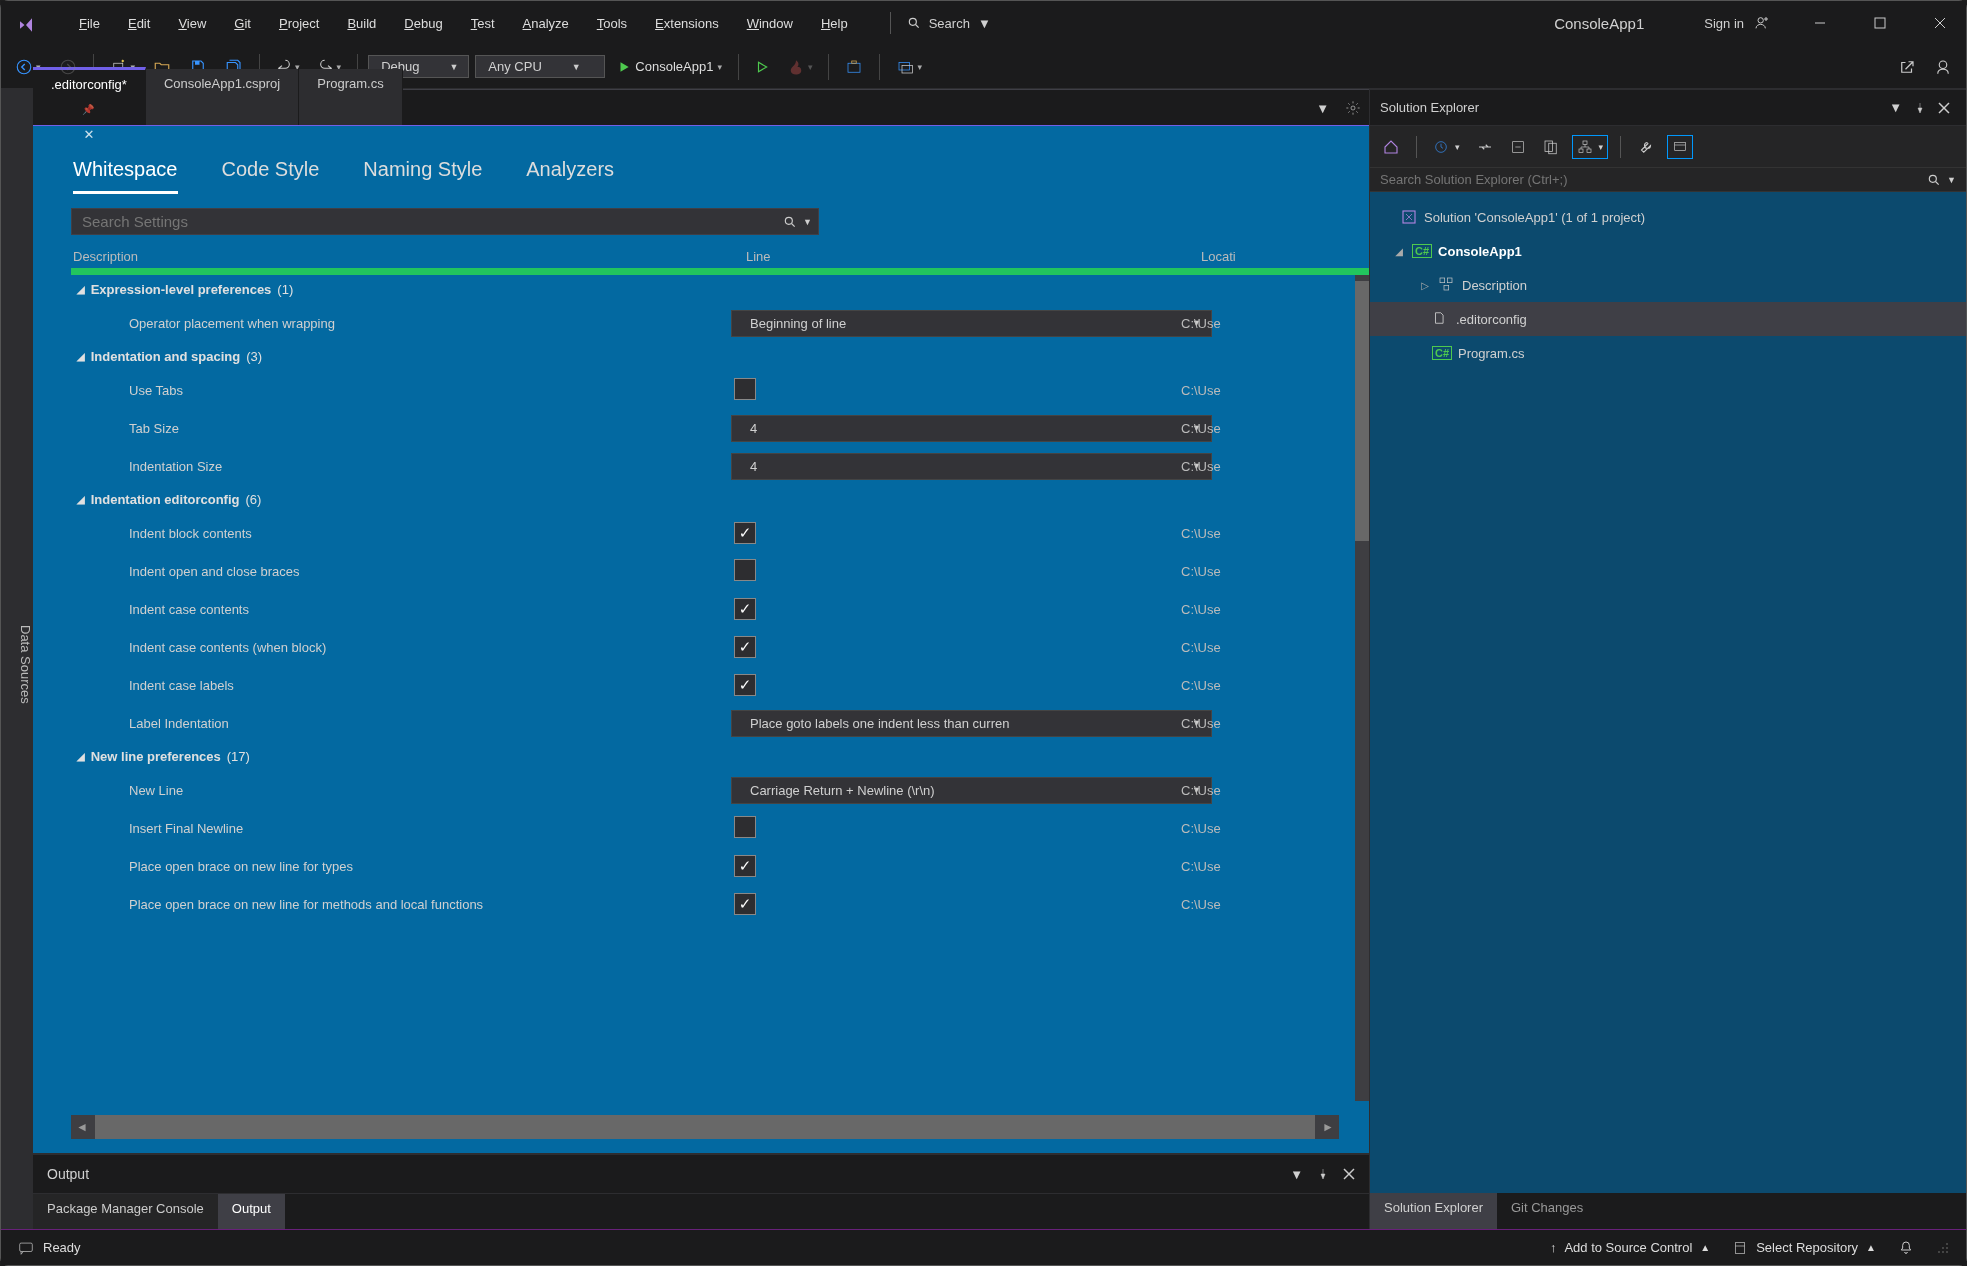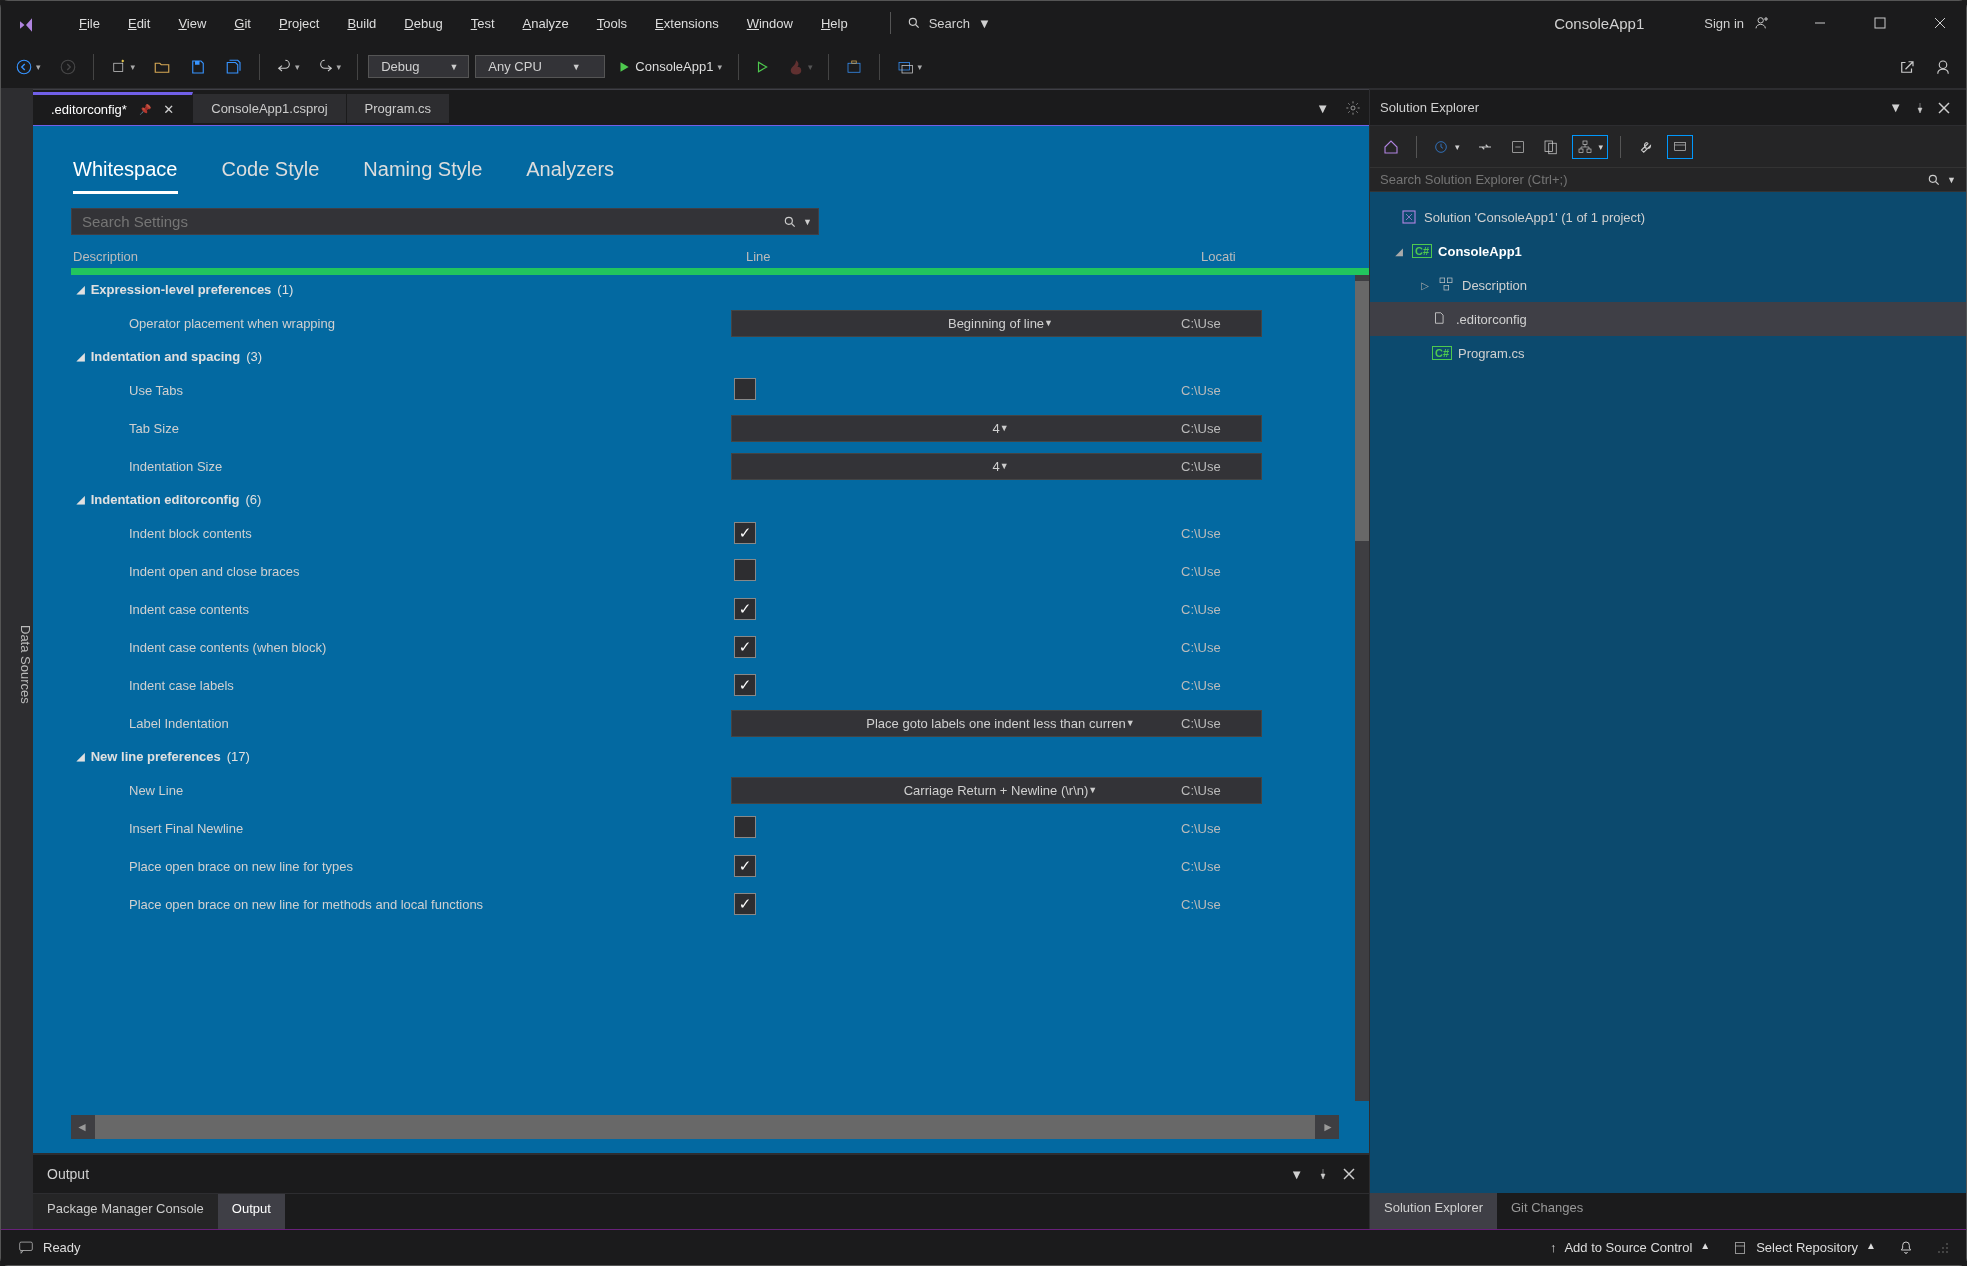--- a/index.html
+++ b/index.html
@@ -28,21 +28,21 @@
 .play { color:#4ec94e; display:flex; align-items:center; gap:4px; }
 
 
 .body { display:flex; flex:1; min-height:0; }
 .left-sidebar { width:32px; background:#2d2d30; writing-mode:vertical-rl; text-align:center; padding-top:10px; color:#bbb; font-size:13px; }
 .center { flex:1; display:flex; flex-direction:column; min-width:0; border-top:1px solid #3f3f46; }
 .right { width:597px; display:flex; flex-direction:column; border-left:1px solid #2d2d30; }
 
 
 .tabs-doc { display:flex; align-items:center; background:#1b1b1c; height:36px; }
-.doc-tab { padding:7px 18px 6px 18px; background:#2d2d30; display:flex; align-items:center; gap:12px; color:#ccc; border-right:1px solid #1b1b1c; }
+.doc-tab { padding:7px 18px 6px 18px; background:#2d2d30; display:flex; align-items:center; gap:12px; color:#ccc; border-right:1px solid #1b1b1c;flex-direction:column; }
 .doc-tab.active { background:#1b1b1c; border-top:3px solid #7160e8; color:#fff; margin-top:-2px;}
 .doc-tab .pin { font-size:10px; opacity:.7; }
 .doc-tab .close { opacity:.8; }
 .tabs-doc .spacer { flex:1; }
 .tabs-doc .ctl { padding:6px 8px; }
 
 
 .editor { flex:1; background:#0369a1; display:flex; flex-direction:column; padding:28px 0 0 38px; min-height:0; border-top:1px solid #7160e8; margin-top:-1px;}
 .ec-tabs { display:flex; gap:44px; padding-bottom:10px; padding-left:2px;}
 .ec-tab { font-size:20px; padding:4px 0 10px 0; color:#ddd; }
@@ -52,21 +52,21 @@
 .headers { display:flex; border-bottom:7px solid #22c55e; color:#bbb; margin-top:10px; padding:4px 0;}
 .hc1{width:675px; padding-left:2px;} .hc2{width:455px;} .hc3{flex:1;}
 .grid { flex:1; overflow:hidden; position:relative; }
 .grid-inner{ position:absolute; inset:0; overflow-y:auto; padding-right:14px;}
 .grp { display:flex; align-items:center; gap:6px; padding:7px 0 7px 6px; font-weight:600; color:#e0e0e0;}
 .grp .exp { font-size:10px; }
 .row { display:flex; align-items:center; height:38px; }
 .row .desc { width:660px; padding-left:58px; color:#d0d0d0;}
 .row .val { width:450px; }
 .row .loc { color:#bbb; }
-.dd { background:#333337; border:1px solid #444; display:flex; align-items:center; justify-content:center; padding:5px 10px 5px 18px; width:531px;}
+.dd { background:#333337; border:1px solid #444; display:flex; align-items:center; justify-content:space-between; padding:5px 10px 5px 18px; width:481px;}
 .dd .caret { font-size:9px; color:#ccc; }
 .cb { width:22px; height:22px; border:1px solid #888; display:inline-flex; align-items:center; justify-content:center; background:#2d2d30; margin-left:3px;}
 .cb.checked::after { content:"✓"; color:#fff; font-size:15px; }
 
 .hscroll { height:24px; background:#3e3e42; margin:14px 30px 14px 0; position:relative; display:flex; align-items:center;}
 .hscroll .arrow{ width:22px; text-align:center; color:#999; font-size:12px;}
 .hscroll .thumb{ flex:1; background:#686868; height:100%; margin:0 2px; }
 
 .vscroll { position:absolute; right:-2px; top:0; width:18px; bottom:0; background:transparent; }
 .vscroll .track { position:absolute; top:0; right:0; bottom:0; width:16px; background:#3e3e42;}
@@ -97,21 +97,21 @@
 .ic-cs { color:#4ec94e; font-size:11px; font-weight:bold; border:1px solid #4ec94e; padding:0 2px; }
 .ic-file { color:#ccc; }
 
 .right-tabs { display:flex; background:#1b1b1c; height:36px; align-items:stretch;}
 .right-tabs .tab { padding:7px 14px; background:#3f3f46; }
 .right-tabs .tab.inactive { background:#1b1b1c; color:#999; }
 
 
 .status { height:36px; background:#1b1b1c; border-top:1px solid #68217a; display:flex; align-items:center; padding:0 16px; gap:22px; color:#ddd;}
 .status .spacer{flex:1;}
-.status .item { display:flex; gap:8px; }
+.status .item { display:flex; align-items:center; gap:8px; }
 
 .icon { display:inline-flex; width:18px; height:18px; }
 svg { display:block; }
 </style>
 </head>
 <body>
 
 <div class="root">
 
   <div class="titlebar">

